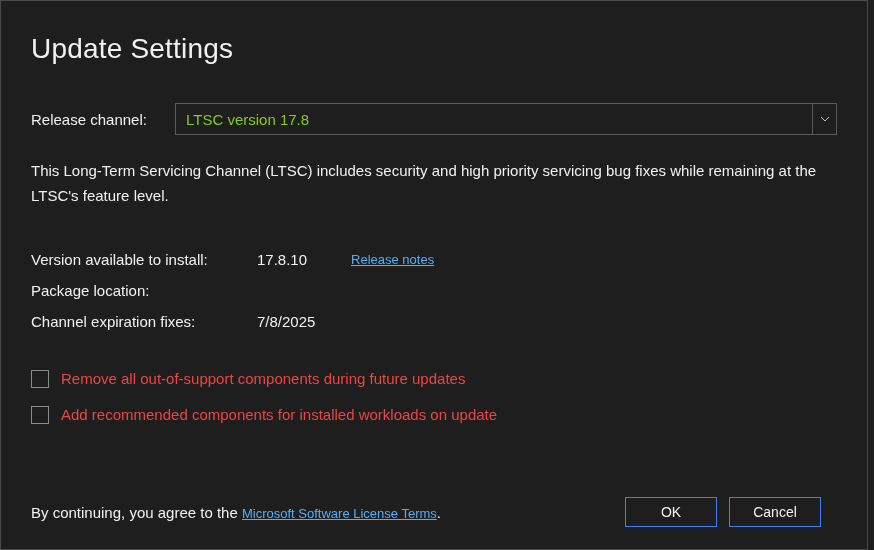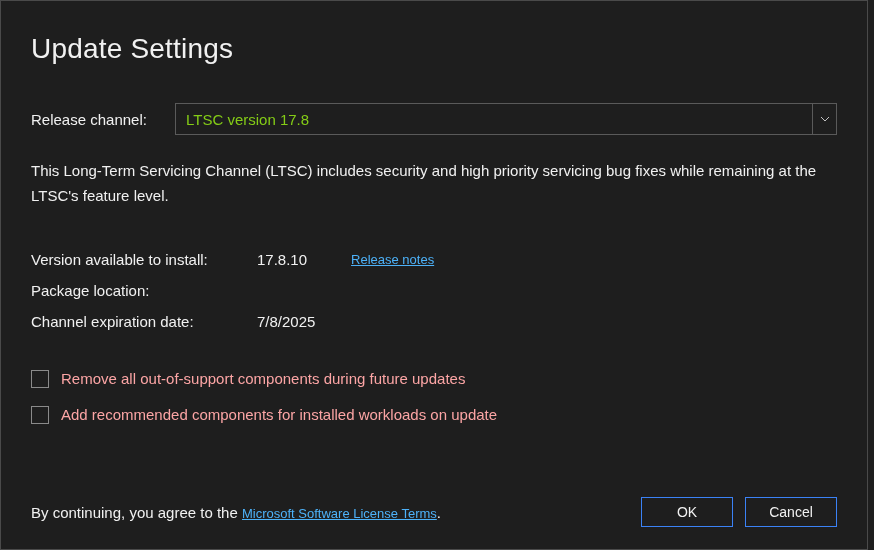--- a/index.html
+++ b/index.html
@@ -113,27 +113,27 @@
     }
     .checkbox {
       width: 18px;
       height: 18px;
       border: 1px solid #8a8a8a;
       background: #1e1e1e;
       flex-shrink: 0;
     }
     .checkbox-label {
       font-size: 15px;
-      color: #fca5a5;
+      color: #ef4444;
     }
     .footer {
       position: absolute;
       bottom: 22px;
       left: 30px;
-      right: 30px;
+      right: 46px;
       display: flex;
       align-items: center;
       justify-content: space-between;
     }
     .agree-text {
       font-size: 15px;
       color: #f1f1f1;
     }
     .footer-buttons {
       display: flex;
@@ -178,21 +178,21 @@
       <div class="info-label">Version available to install:</div>
       <div class="info-value-with-link">
         <span class="info-value">17.8.10</span>
         <a class="link">Release notes</a>
       </div>
     </div>
     <div class="info-row">
       <div class="info-label">Package location:</div>
     </div>
     <div class="info-row">
-      <div class="info-label">Channel expiration date:</div>
+      <div class="info-label">Channel expiration fixes:</div>
       <div class="info-value">7/8/2025</div>
     </div>
   </div>
 
   <div class="checkbox-row">
     <div class="checkbox"></div>
     <div class="checkbox-label">Remove all out-of-support components during future updates</div>
   </div>
 
   <div class="checkbox-row">

